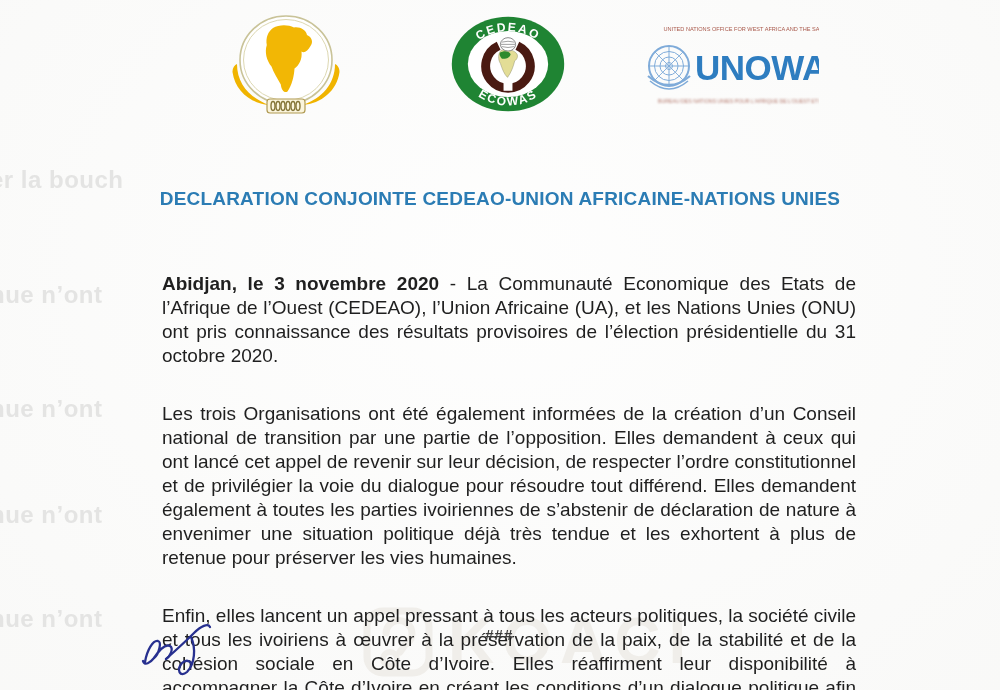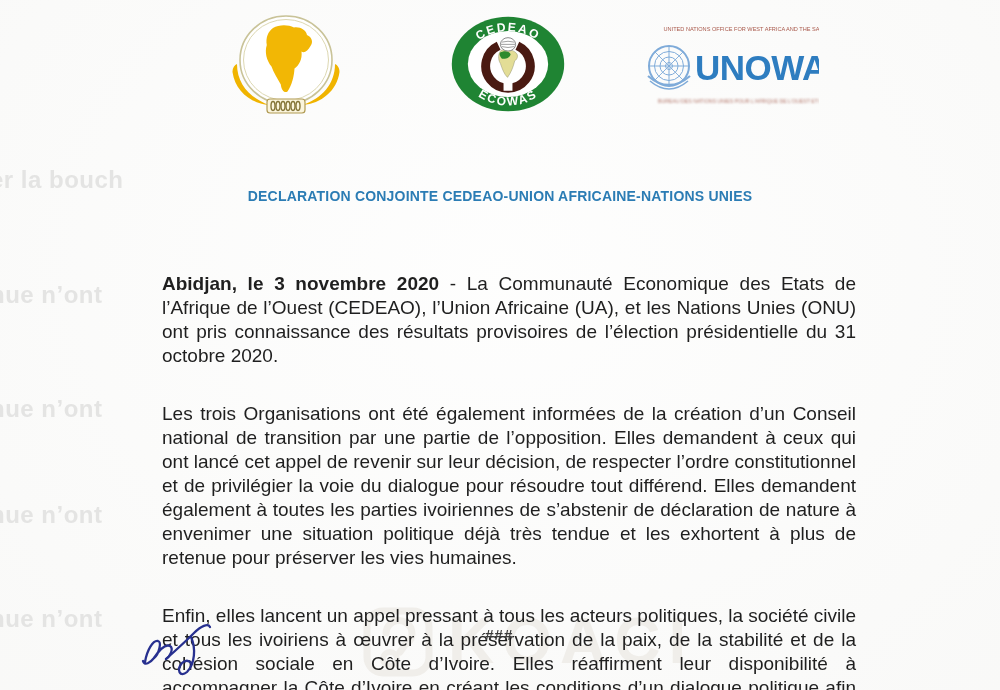--- a/index.html
+++ b/index.html
@@ -37,21 +37,21 @@
   .logo-au     { left: 222px; top: 8px;  width: 128px; height: 112px; }
   .logo-ecowas { left: 450px; top: 10px; width: 116px; height: 108px; }
   .logo-unowas { left: 643px; top: 18px; width: 176px; height: 94px; }
 
   
   .doc-title {
     position: absolute;
     top: 188px; left: 0;
     width: 1000px;
     text-align: center;
-    font-size: 14px;
+    font-size: 19px;
     font-weight: 700;
     letter-spacing: 0.2px;
     color: #2b7cb4;
     filter: blur(0.2px);
   }
 
   
   .body-text {
     position: absolute;
     top: 272px; left: 162px;

